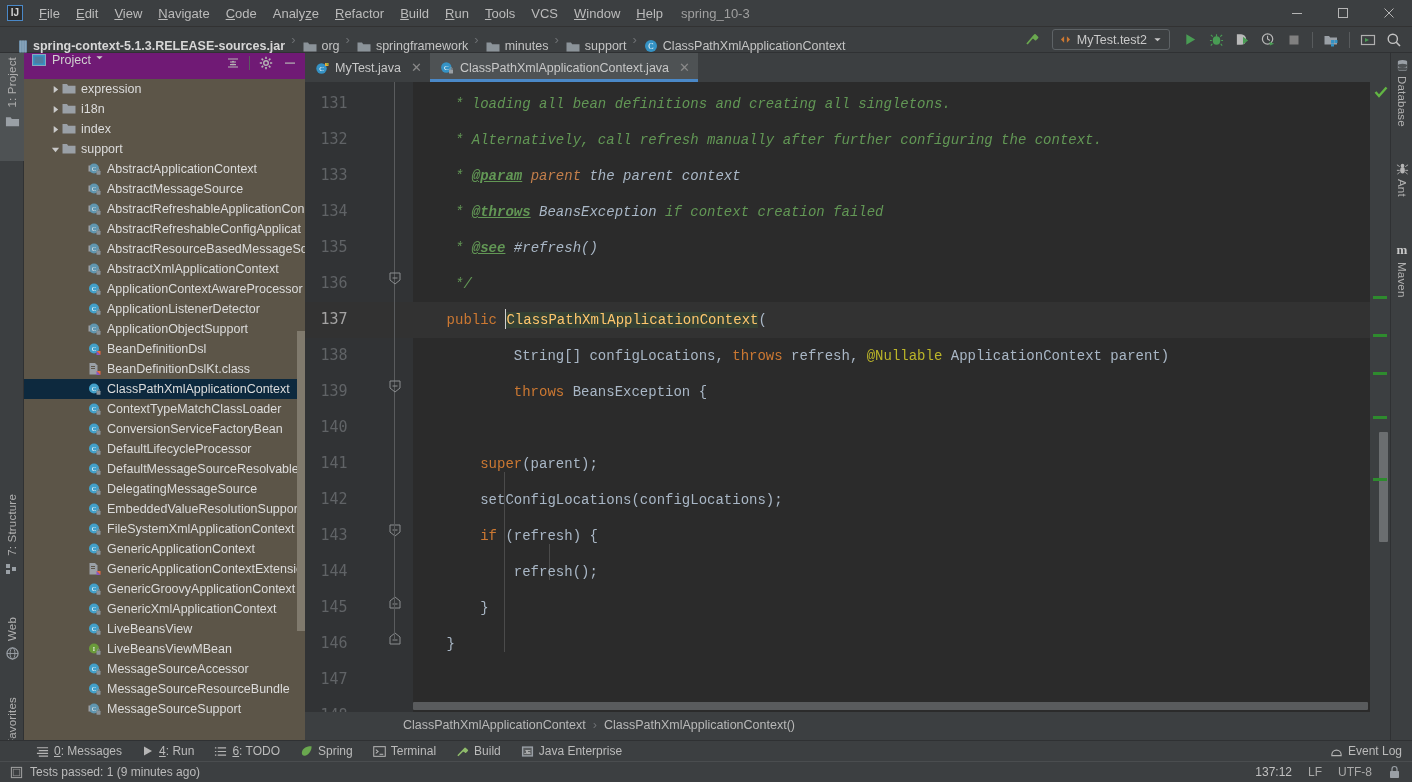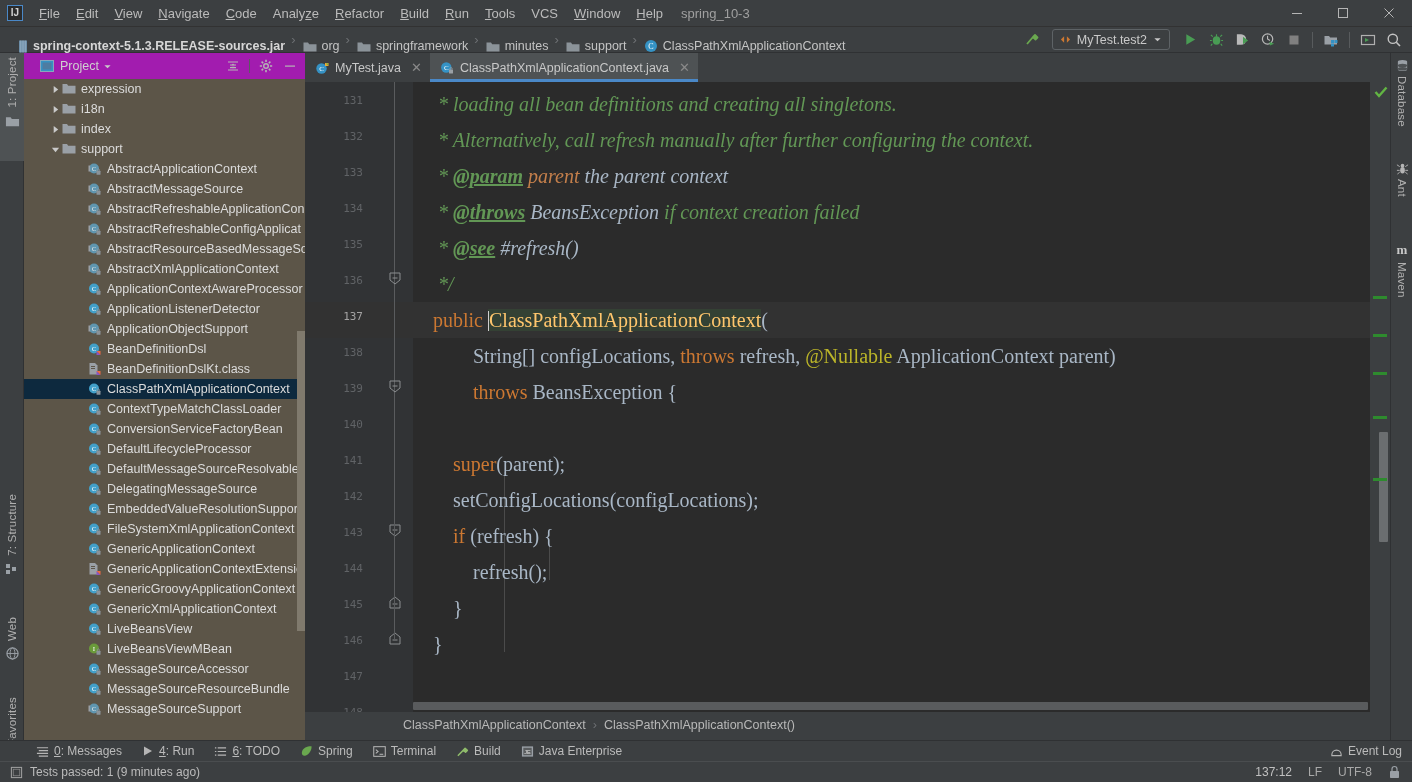--- a/index.html
+++ b/index.html
@@ -94,22 +94,22 @@
     position: absolute; right: 0; top: 53px; width: 22px; height: 687px;
     background: #3c3f41; border-left: 1px solid #2f3133;
   }
 
   
   .project-panel {
     position: absolute; left: 24px; top: 53px; width: 281px; height: 687px;
     background: #3c3f41;
   }
   .panel-header {
-    height: 26px; display: flex; align-items: center; padding: 0 4px 0 16px;
-    background: #a21caf;
+    height: 26px; display: flex; align-items: flex-start; padding: 0 4px 0 8px;
+    background: #701a75;
   }
   .panel-title {
     font-size: 12.5px; color: #d0d0d0; margin-left: 6px; margin-right: 4px;
   }
   .panel-header-actions { margin-left: auto; display: flex; align-items: center; gap: 2px; }
   .ph-btn { width: 22px; height: 20px; display:flex; align-items:center; justify-content:center; }
   .vsep { width: 1px; height: 14px; background: #5a5d5f; margin: 0 3px; }
 
   .tree {
     position: absolute; left: 0; top: 26px; width: 281px; height: 661px;
@@ -152,40 +152,40 @@
   .editor {
     position: absolute; left: 305px; top: 82px; width: 1085px; height: 630px;
     background: #2b2b2b; overflow: hidden;
     font-family: "DejaVu Sans Mono", monospace;
   }
   .gutter {
     position: absolute; left: 0; top: 0; width: 108px; height: 630px;
     background: #313335;
   }
   .ln {
-    position: absolute; left: 0; width: 58px; text-align: right;
-    font-size: 11px; color: #606366; font-family: "DejaVu Sans Mono", monospace;
+    position: absolute; left: 0; width: 58px; text-align: center;
+    font-size: 15px; color: #606366; font-family: "DejaVu Sans Mono", monospace;
   }
   .ln.current { color: #a4a3a3; }
   .fold-line {
     position: absolute; left: 89px; width: 1px; background: #5a5c5e;
   }
   .fold-marker {
     position: absolute; left: 84px; width: 12px; height: 12px;
   }
   .bulb {
     position: absolute; left: 107px;
   }
   .code-area {
     position: absolute; left: 108px; top: 0; right: 0; height: 630px;
   }
   .cline {
     position: absolute; left: 0; right: 0; height: 36px;
-    font-size: 20px; line-height: 36px; white-space: pre;
-    font-family: Liberation Serif, serif;
+    font-size: 14px; line-height: 36px; white-space: pre;
+    font-family: Liberation Mono, monospace;
   }
   .caret-row { background: #323232; }
   .caret-gutter { background: #323232; }
 
   .kw { color: #cc7832; }
   .id { color: #a9b7c6; }
   .cmt { color: #629755; font-style: italic; }
   .tag { color: #629755; font-style: italic; font-weight: bold; text-decoration: underline; }
   .pdoc { color: #c47f4b; font-style: italic; }
   .cdoc { color: #a9b7c6; font-style: italic; }

